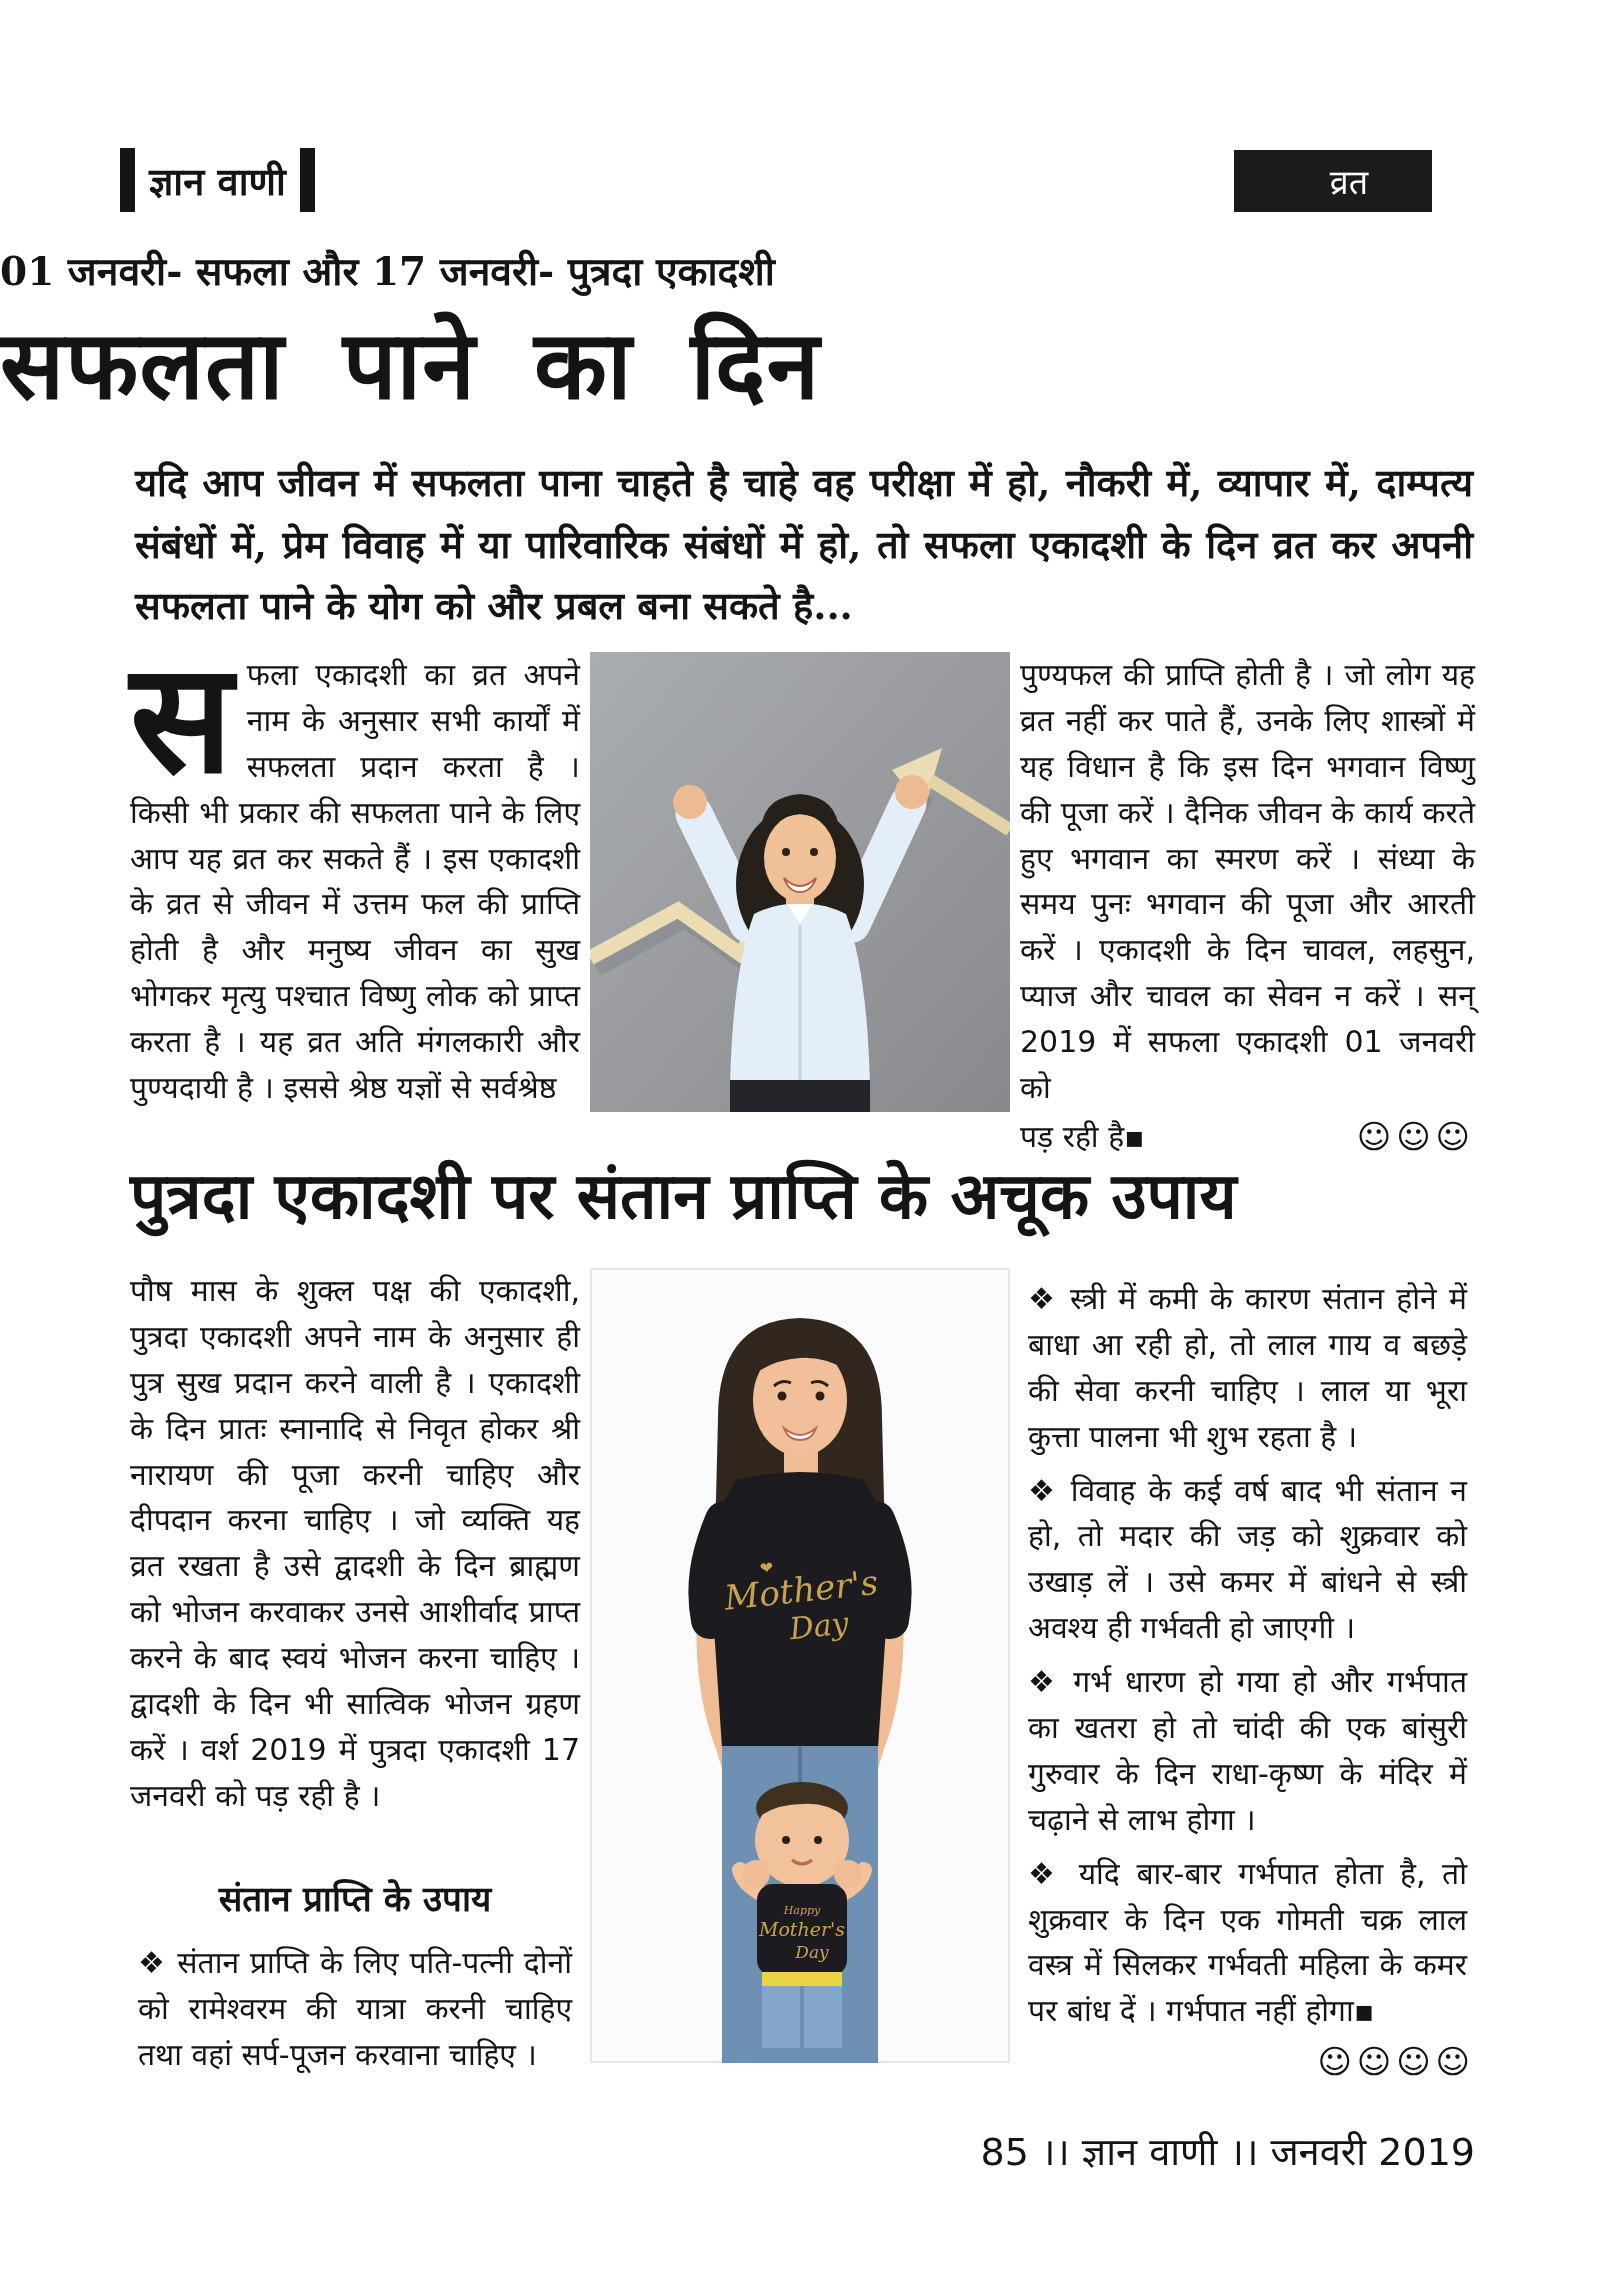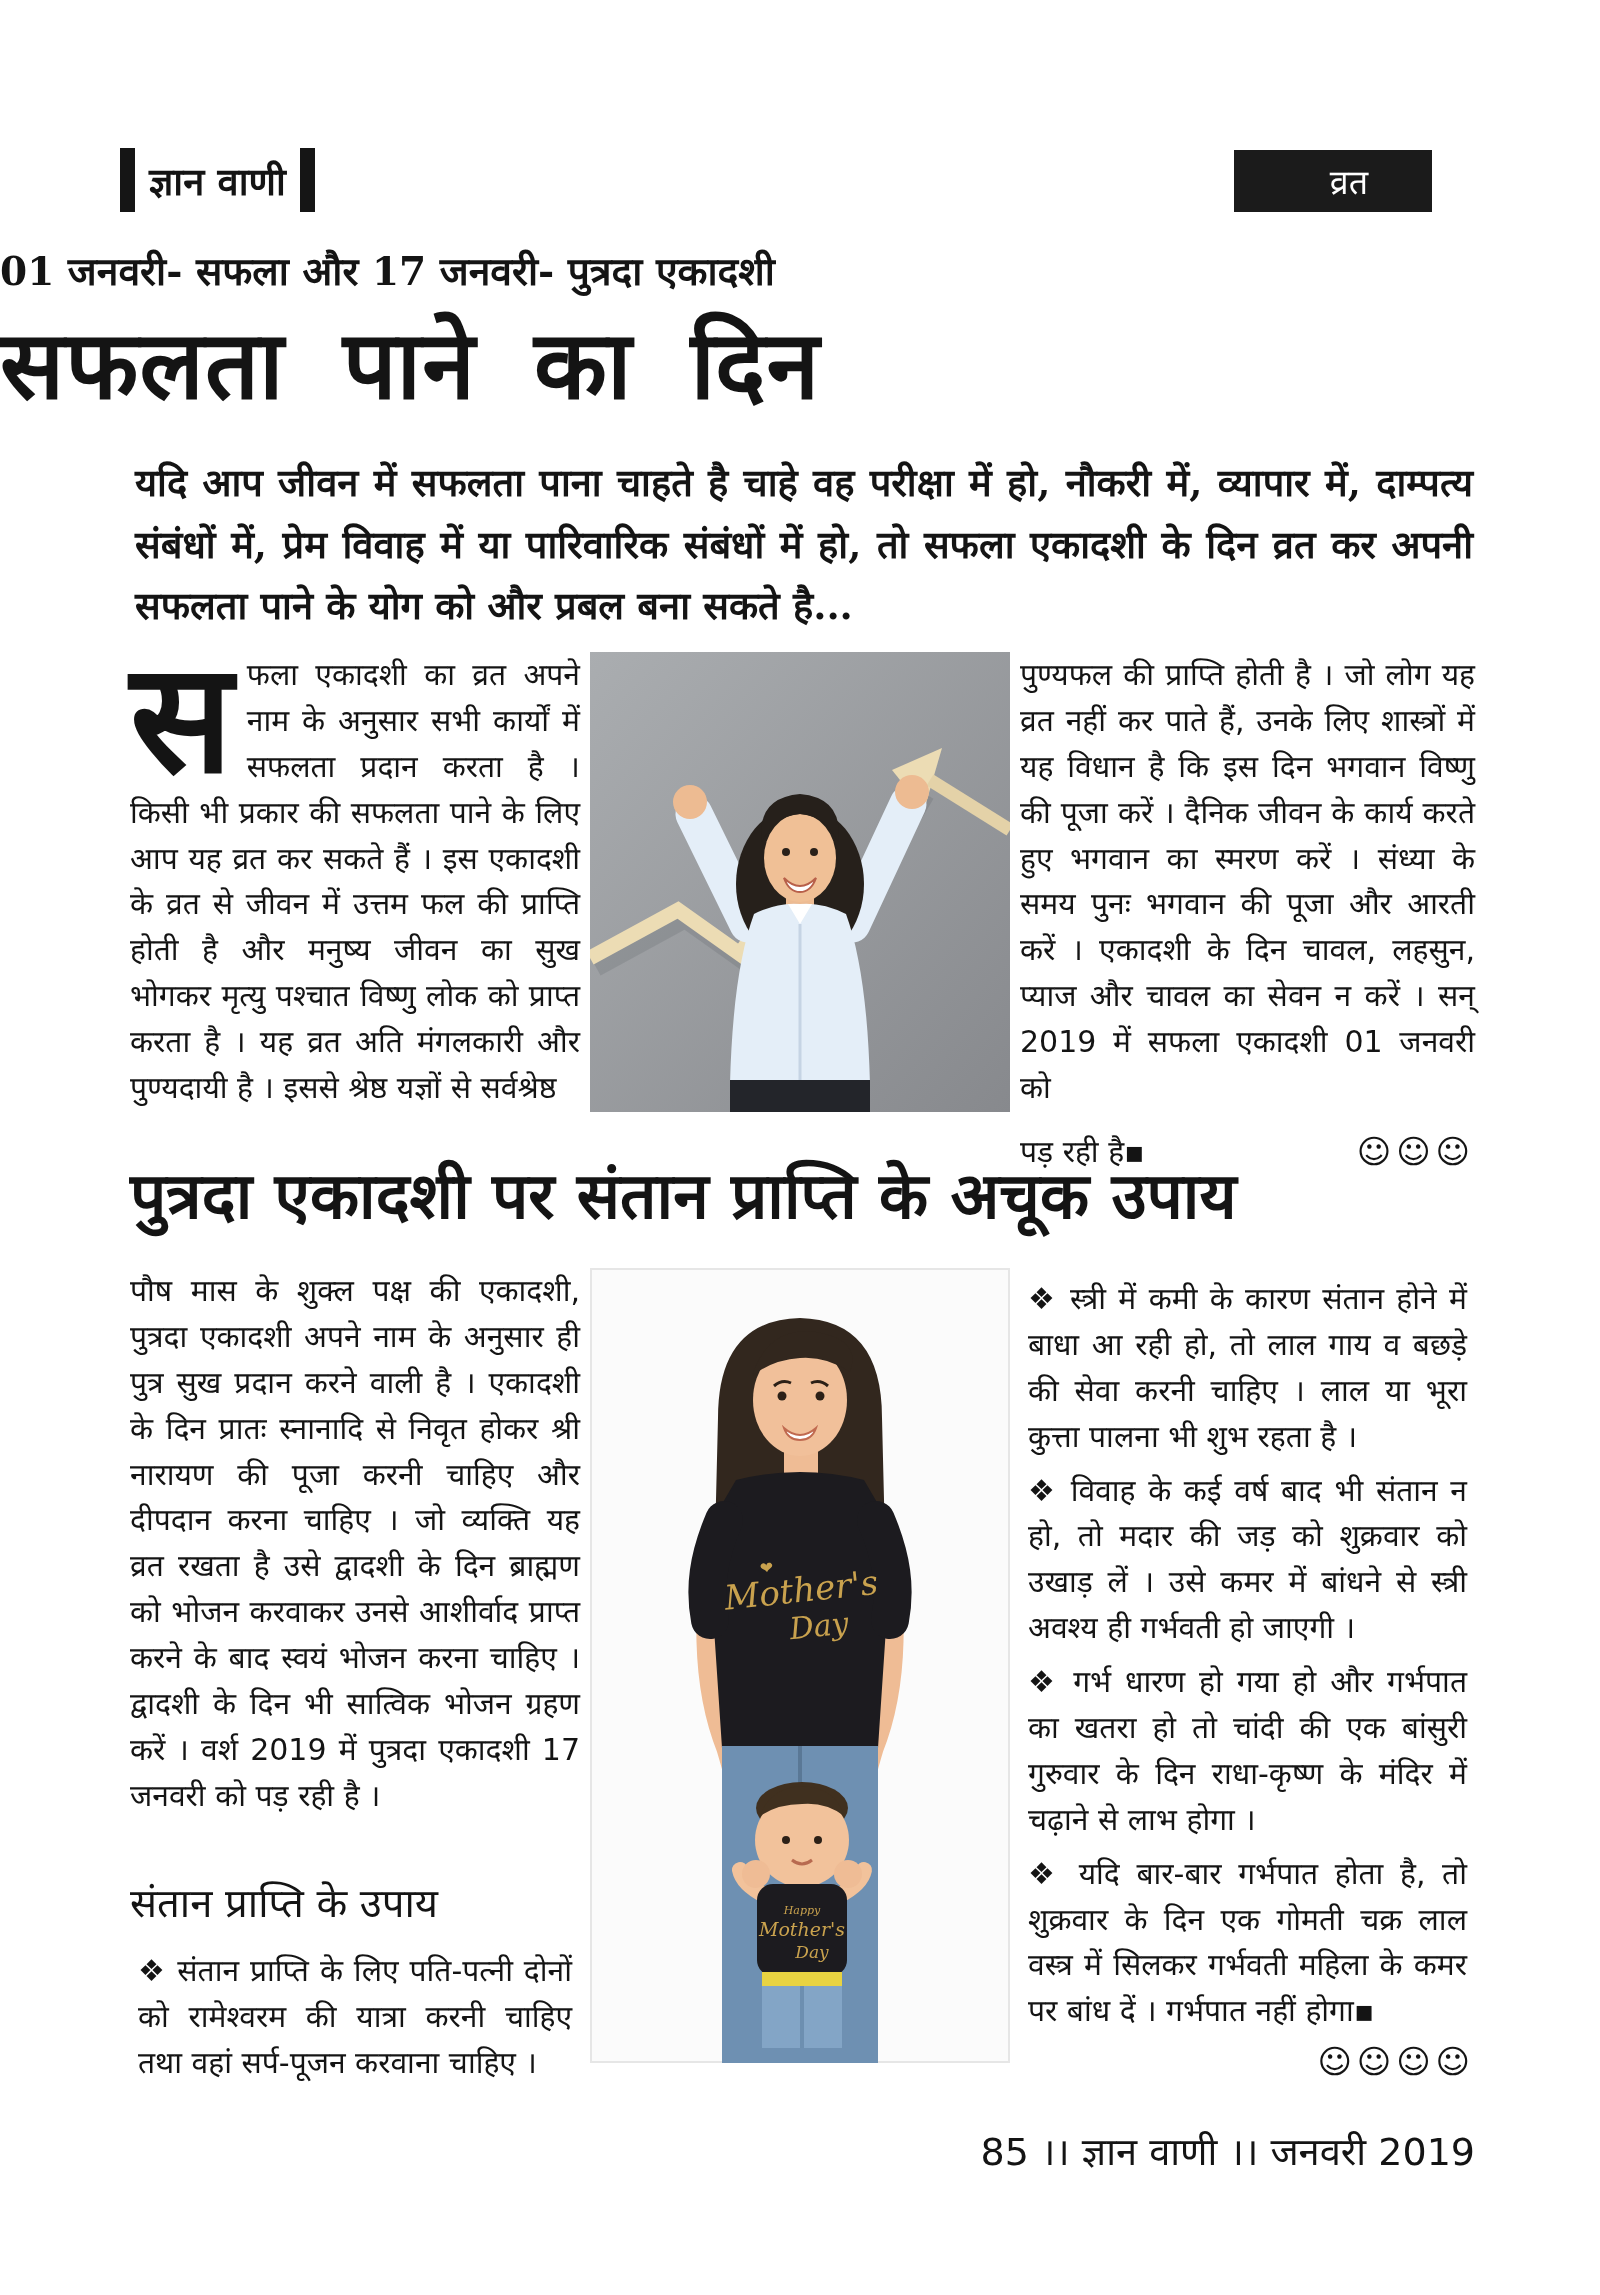--- a/index.html
+++ b/index.html
@@ -24,27 +24,27 @@
   .section{position:absolute;left:130px;width:1345px;display:grid;grid-template-columns:450px 420px 455px;column-gap:10px;}
   .sec1{top:652px;}
   .sec2{top:1268px;}
 
   .body-text{font-size:30px;line-height:1.53;text-align:justify;}
   .dropcap{float:left;font-size:152px;line-height:116px;font-weight:bold;padding:8px 14px 0 0;
            font-family:"DejaVu Serif",serif;}
   figure{margin:0;}
   .photo{width:420px;display:block;}
 
-  .endline{display:flex;justify-content:space-between;align-items:center;margin-top:18px;}
+  .endline{display:flex;justify-content:space-between;align-items:center;margin-top:3px;}
   .smileys{font-size:33px;letter-spacing:5px;white-space:nowrap;}
   .smiley-row-right{text-align:right;margin-top:8px;}
 
   .headline2{position:absolute;top:1150px;left:130px;width:1345px;font-size:64px;font-weight:bold;
              font-family:"DejaVu Serif",serif;white-space:nowrap;}
-  .subhead{font-weight:normal;margin:54px 0 14px;font-size:40px;}
+  .subhead{text-align:center;font-weight:bold;margin:54px 0 14px;font-size:35px;}
   .bullet{margin:8px;}
 
   .pagefooter{position:absolute;top:2124px;left:130px;width:1345px;text-align:right;font-size:38px;}
 </style>
 </head>
 <body>
 
 <div class="page">
 
   <header class="masthead">

